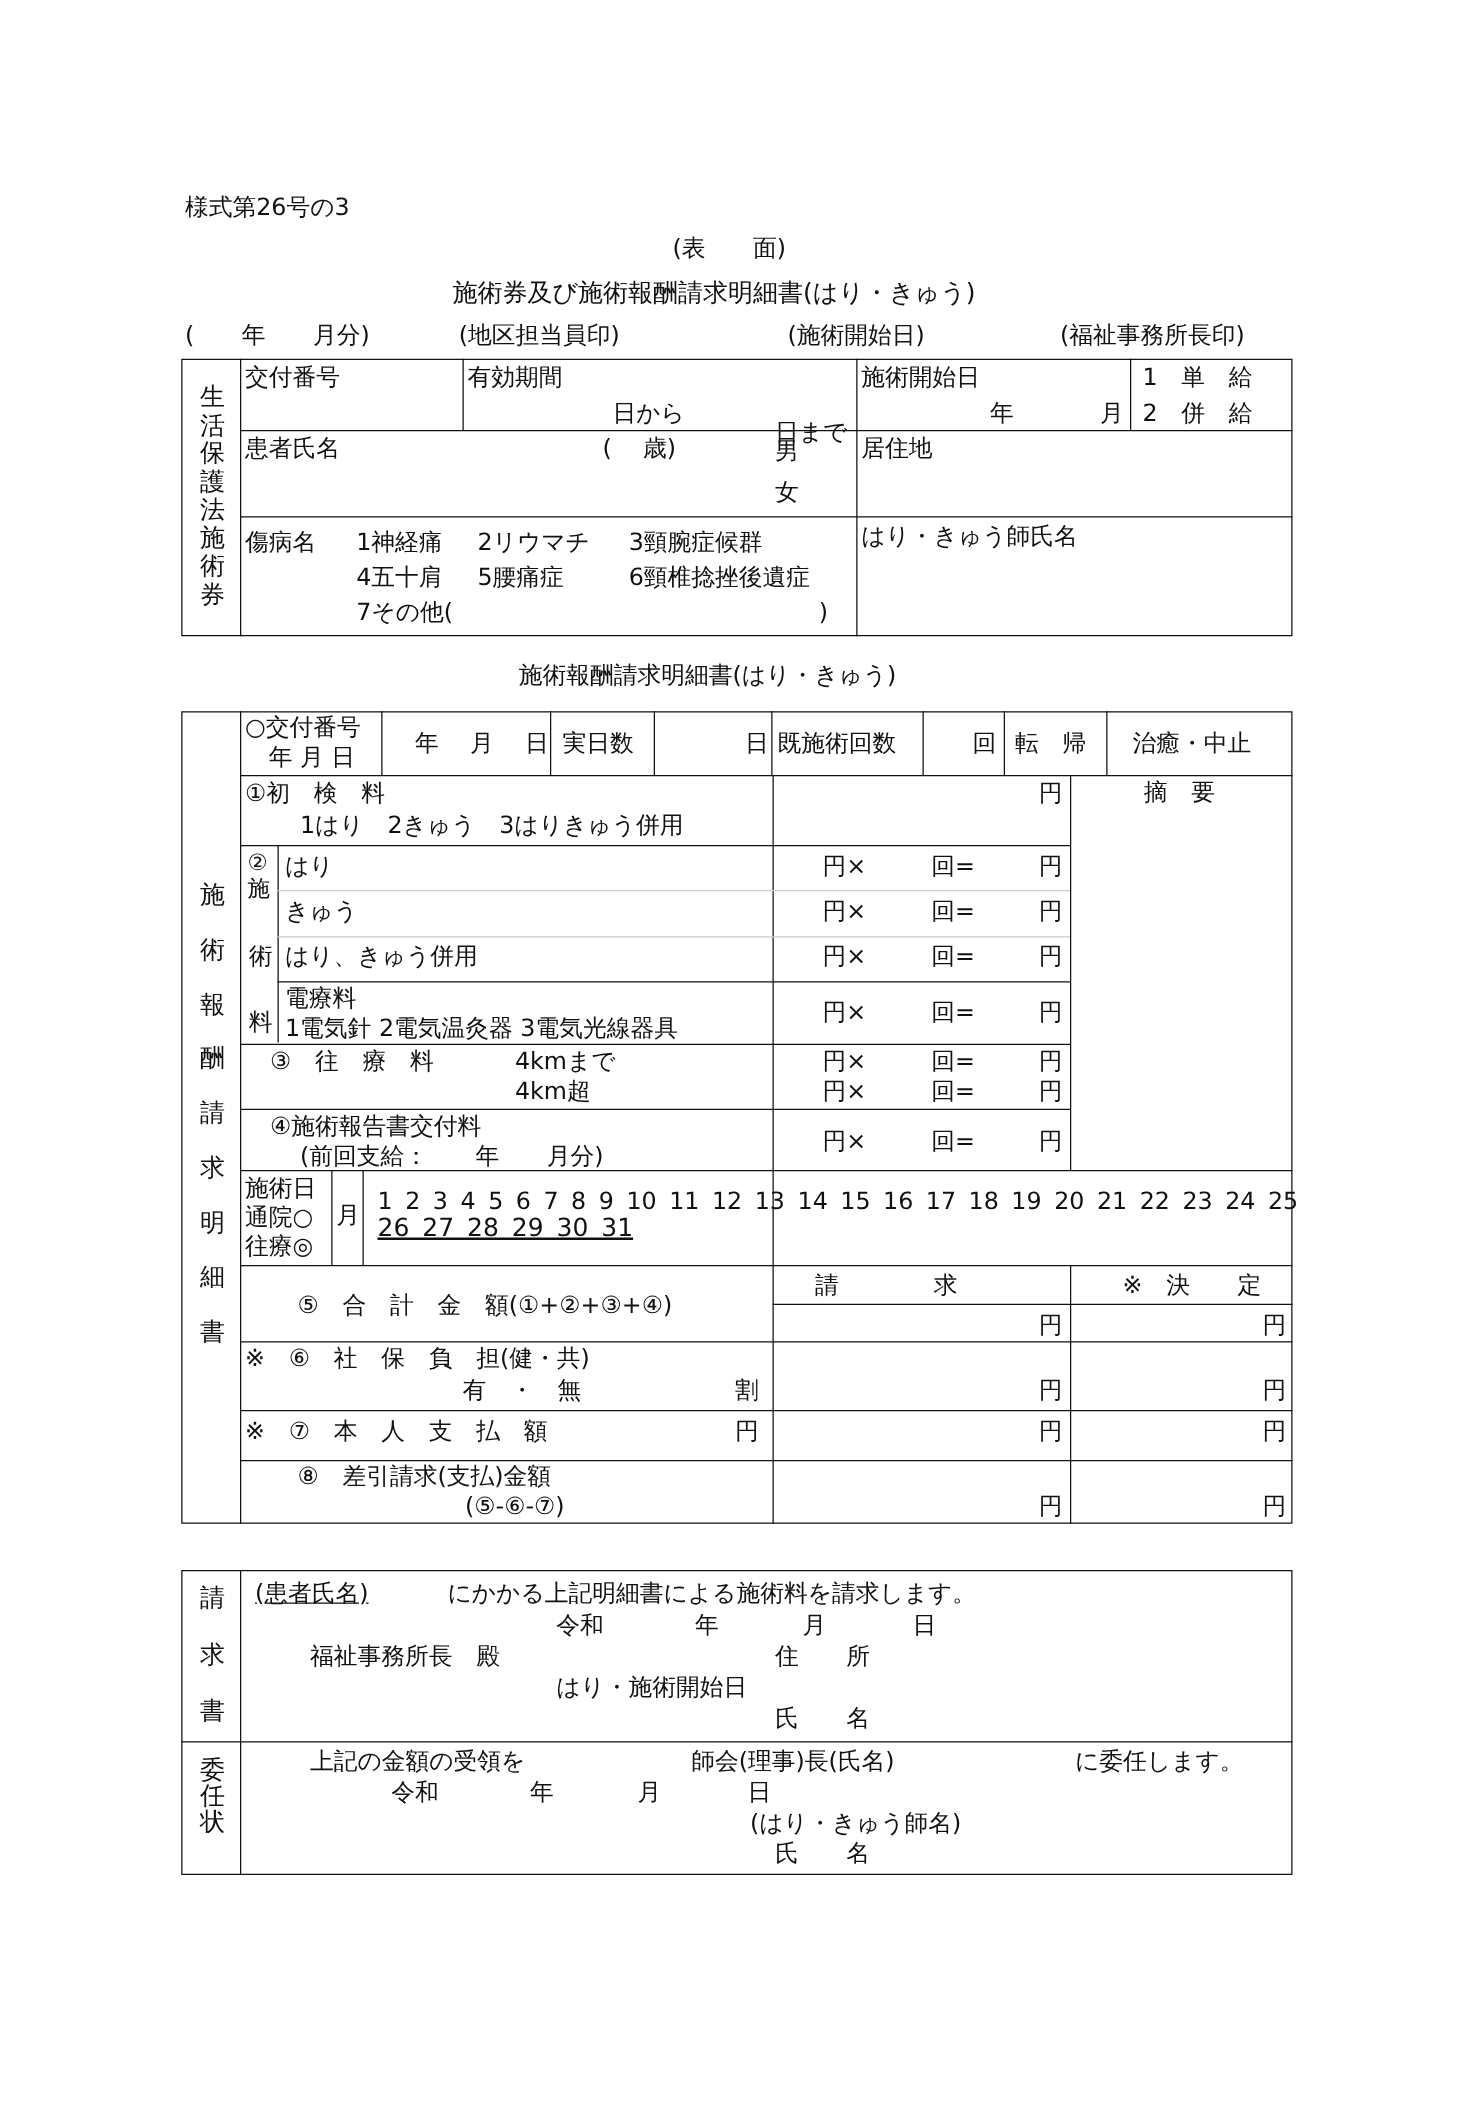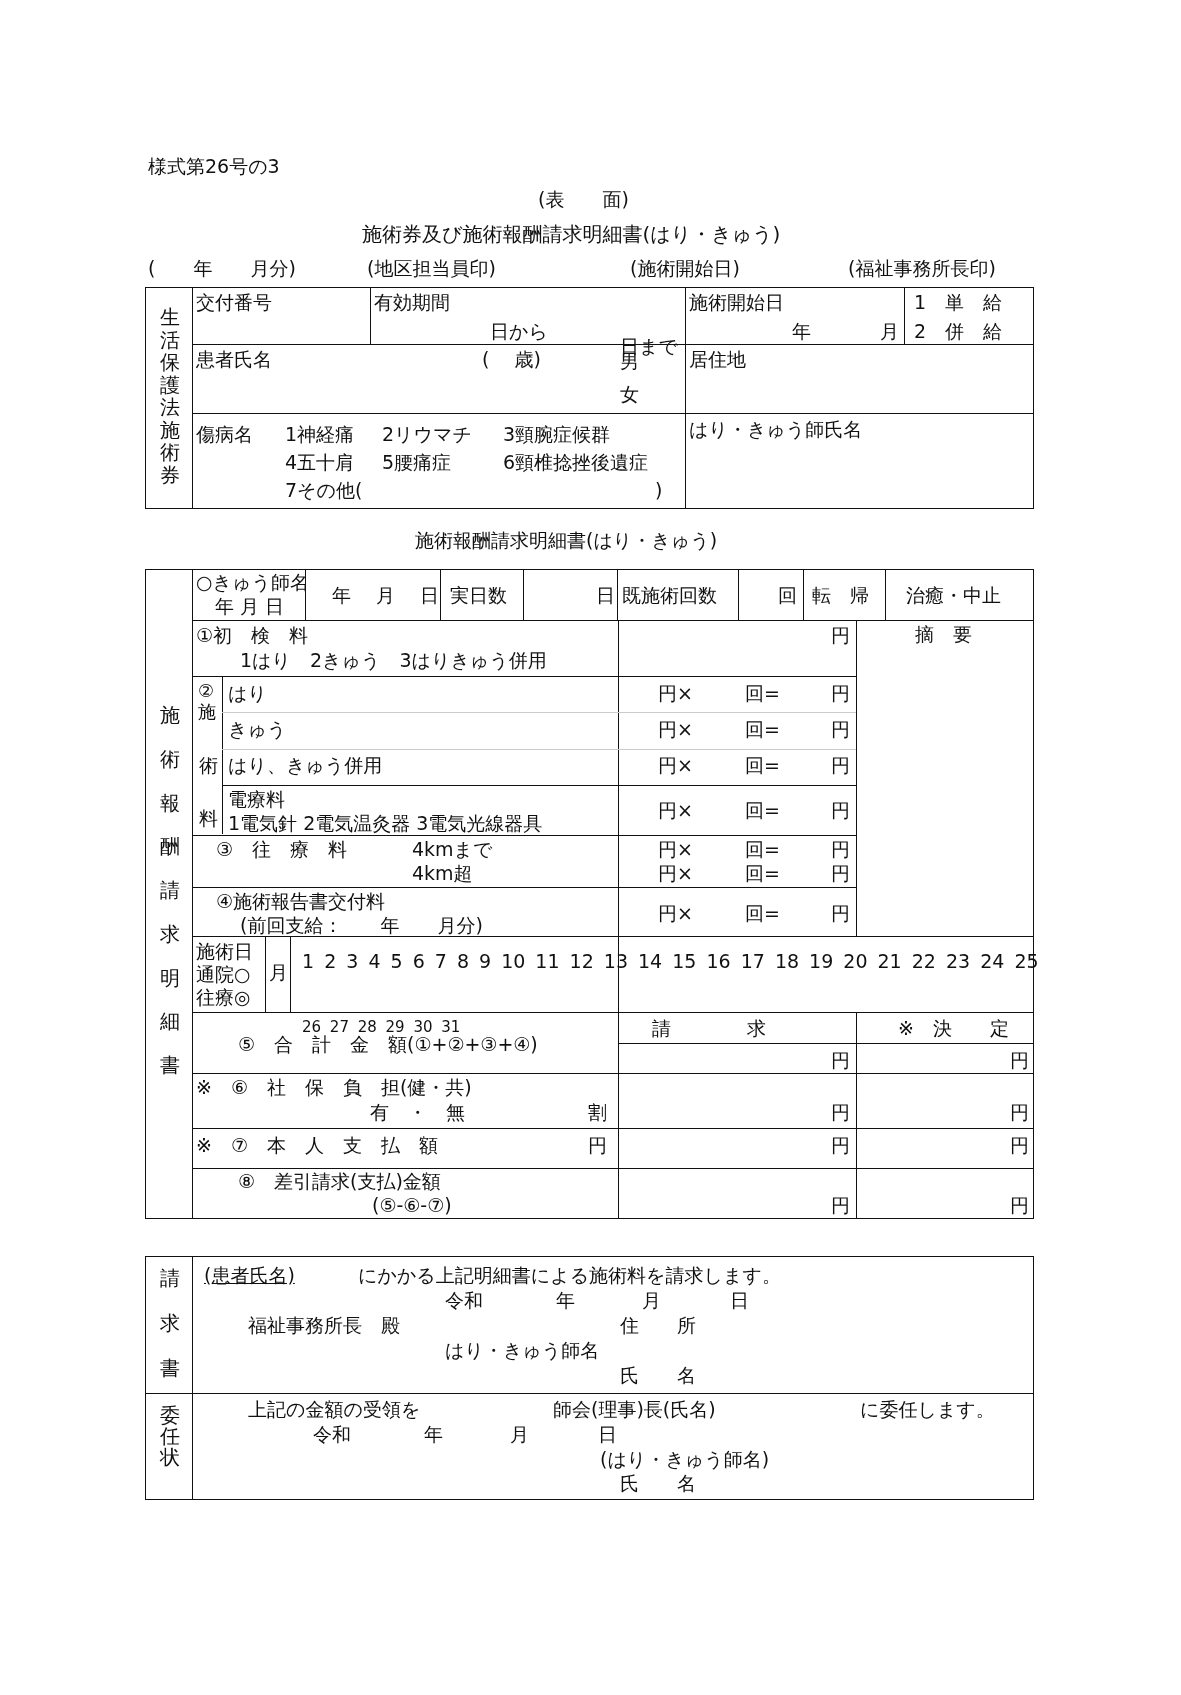--- a/index.html
+++ b/index.html
@@ -87,21 +87,21 @@
 </div>
 
 <div class="hl" style="left:192px;top:620px;width:842px;"></div>
 <div class="vl" style="left:305px;top:569px;height:51px;"></div>
 <div class="vl" style="left:440px;top:569px;height:51px;"></div>
 <div class="vl" style="left:523px;top:569px;height:51px;"></div>
 <div class="vl" style="left:617px;top:569px;height:51px;"></div>
 <div class="vl" style="left:738px;top:569px;height:51px;"></div>
 <div class="vl" style="left:803px;top:569px;height:51px;"></div>
 <div class="vl" style="left:885px;top:569px;height:51px;"></div>
-<div class="abs" style="left:196px;top:573px;">○きゅう師名</div>
+<div class="abs" style="left:196px;top:573px;">○交付番号</div>
 <div class="abs" style="left:215px;top:597px;">年 月 日</div>
 <div class="abs" style="left:332px;top:586px;">年　 月　 日</div>
 <div class="abs" style="left:450px;top:586px;">実日数</div>
 <div class="abs" style="left:596px;top:586px;">日</div>
 <div class="abs" style="left:622px;top:586px;">既施術回数</div>
 <div class="abs" style="left:778px;top:586px;">回</div>
 <div class="abs" style="left:812px;top:586px;">転　帰</div>
 <div class="abs" style="left:906px;top:586px;">治癒・中止</div>
 
 <div class="vl" style="left:618px;top:620px;height:599px;"></div>
@@ -163,21 +163,21 @@
 <div class="abs" style="left:831px;top:904px;">円</div>
 <div class="hl" style="left:192px;top:936px;width:842px;"></div>
 
 <div class="vl" style="left:265px;top:936px;height:76px;"></div>
 <div class="vl" style="left:290px;top:936px;height:76px;"></div>
 <div class="abs" style="left:196px;top:940px;line-height:1.2;white-space:normal;">
   <span>施術日</span><br><span>通院○</span><br><span>往療◎</span>
 </div>
 <div class="abs" style="left:269px;top:963px;">月</div>
 <div class="abs" style="left:302px;top:952px;word-spacing:4px;font-size:19px;">1 2 3 4 5 6 7 8 9 10 11 12 13 14 15 16 17 18 19 20 21 22 23 24 25</div>
-<div class="abs" style="left:302px;top:1020px;word-spacing:4px;font-size:15px;">26 27 28 29 30 31</div>
+<div class="abs" style="left:302px;top:972px;word-spacing:4px;font-size:20px;text-decoration:underline;">26 27 28 29 30 31</div>
 <div class="hl" style="left:192px;top:1012px;width:842px;"></div>
 
 <div class="vl" style="left:856px;top:1012px;height:207px;"></div>
 <div class="hl" style="left:618px;top:1043px;width:416px;"></div>
 <div class="abs" style="left:652px;top:1019px;">請　　　　求</div>
 <div class="abs" style="left:882px;top:1019px;margin-left:16px;">※　決　　定</div>
 <div class="abs" style="left:238px;top:1035px;">⑤　合　計　金　額(①+②+③+④)</div>
 <div class="abs" style="left:831px;top:1051px;">円</div>
 <div class="abs" style="left:1010px;top:1051px;">円</div>
 <div class="hl" style="left:192px;top:1073px;width:842px;"></div>
@@ -210,21 +210,21 @@
     <span>書</span>
 </div>
 <div class="abs ul" style="left:204px;top:1266px;">(患者氏名)</div>
 <div class="abs" style="left:358px;top:1266px;">にかかる上記明細書による施術料を請求します。</div>
 <div class="abs" style="left:445px;top:1291px;">令和</div>
 <div class="abs" style="left:556px;top:1291px;">年</div>
 <div class="abs" style="left:642px;top:1291px;">月</div>
 <div class="abs" style="left:730px;top:1291px;">日</div>
 <div class="abs" style="left:248px;top:1316px;">福祉事務所長　殿</div>
 <div class="abs" style="left:620px;top:1316px;">住　　所</div>
-<div class="abs" style="left:445px;top:1341px;">はり・きゅう師名</div>
+<div class="abs" style="left:445px;top:1341px;">はり・施術開始日</div>
 <div class="abs" style="left:620px;top:1366px;">氏　　名</div>
 
 <div class="abs" style="left:160px;top:1405px;font-size:20px;line-height:1.05;white-space:normal;width:22px;">
   <span>委</span><br><span>任</span><br><span>状</span>
 </div>
 <div class="abs" style="left:248px;top:1400px;">上記の金額の受領を</div>
 <div class="abs" style="left:553px;top:1400px;">師会(理事)長(氏名)</div>
 <div class="abs" style="left:860px;top:1400px;">に委任します。</div>
 <div class="abs" style="left:313px;top:1425px;">令和</div>
 <div class="abs" style="left:424px;top:1425px;">年</div>

